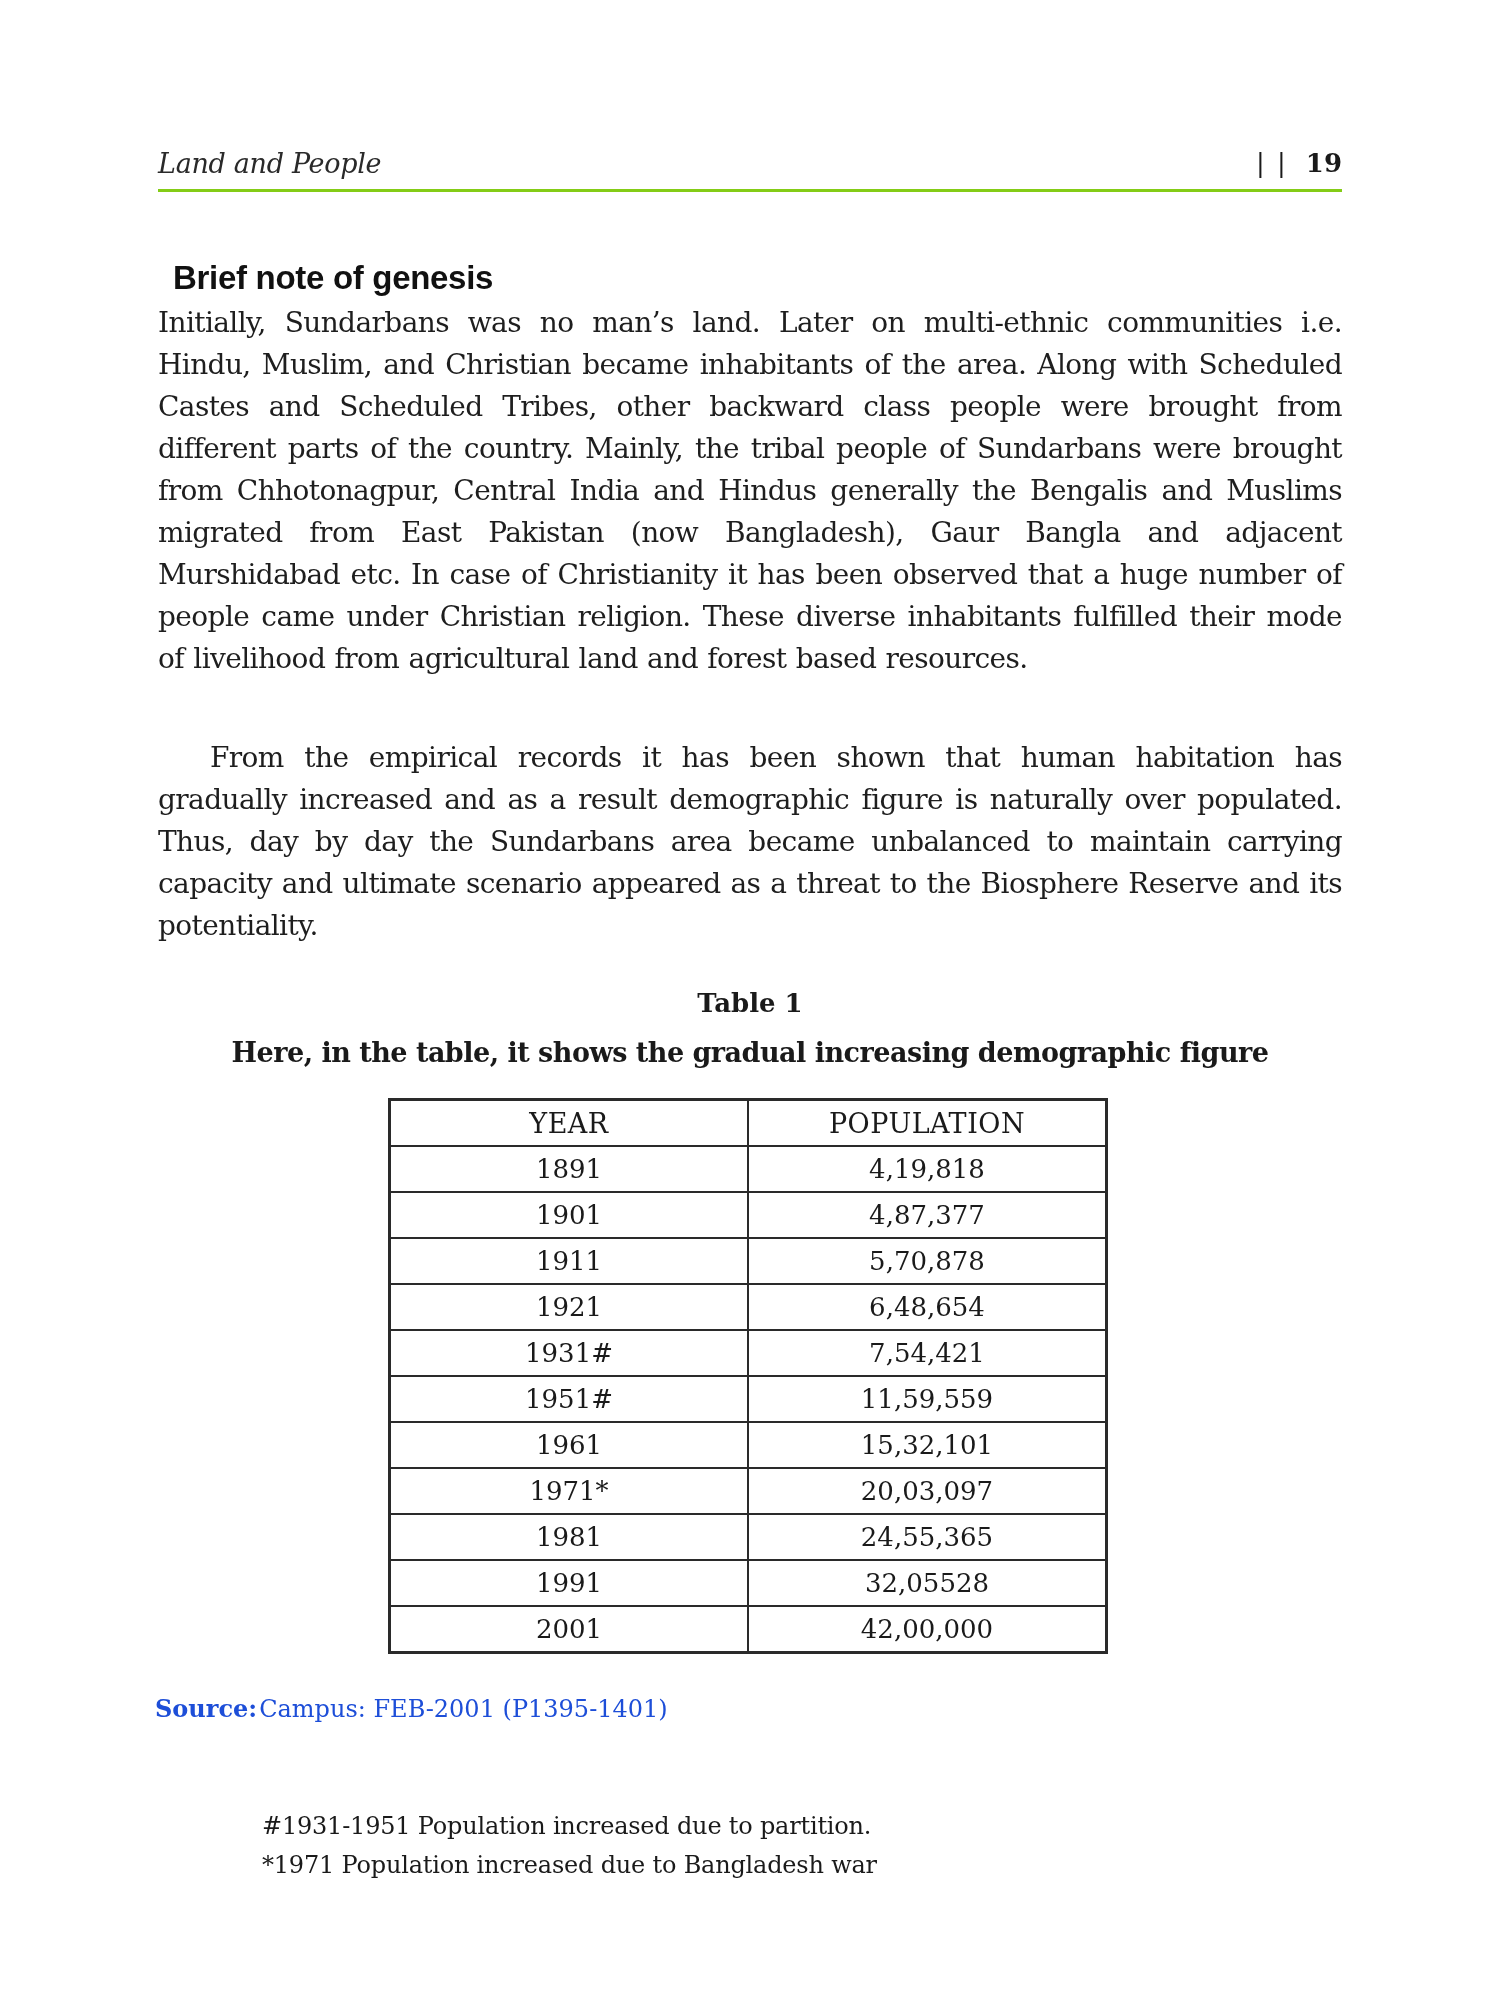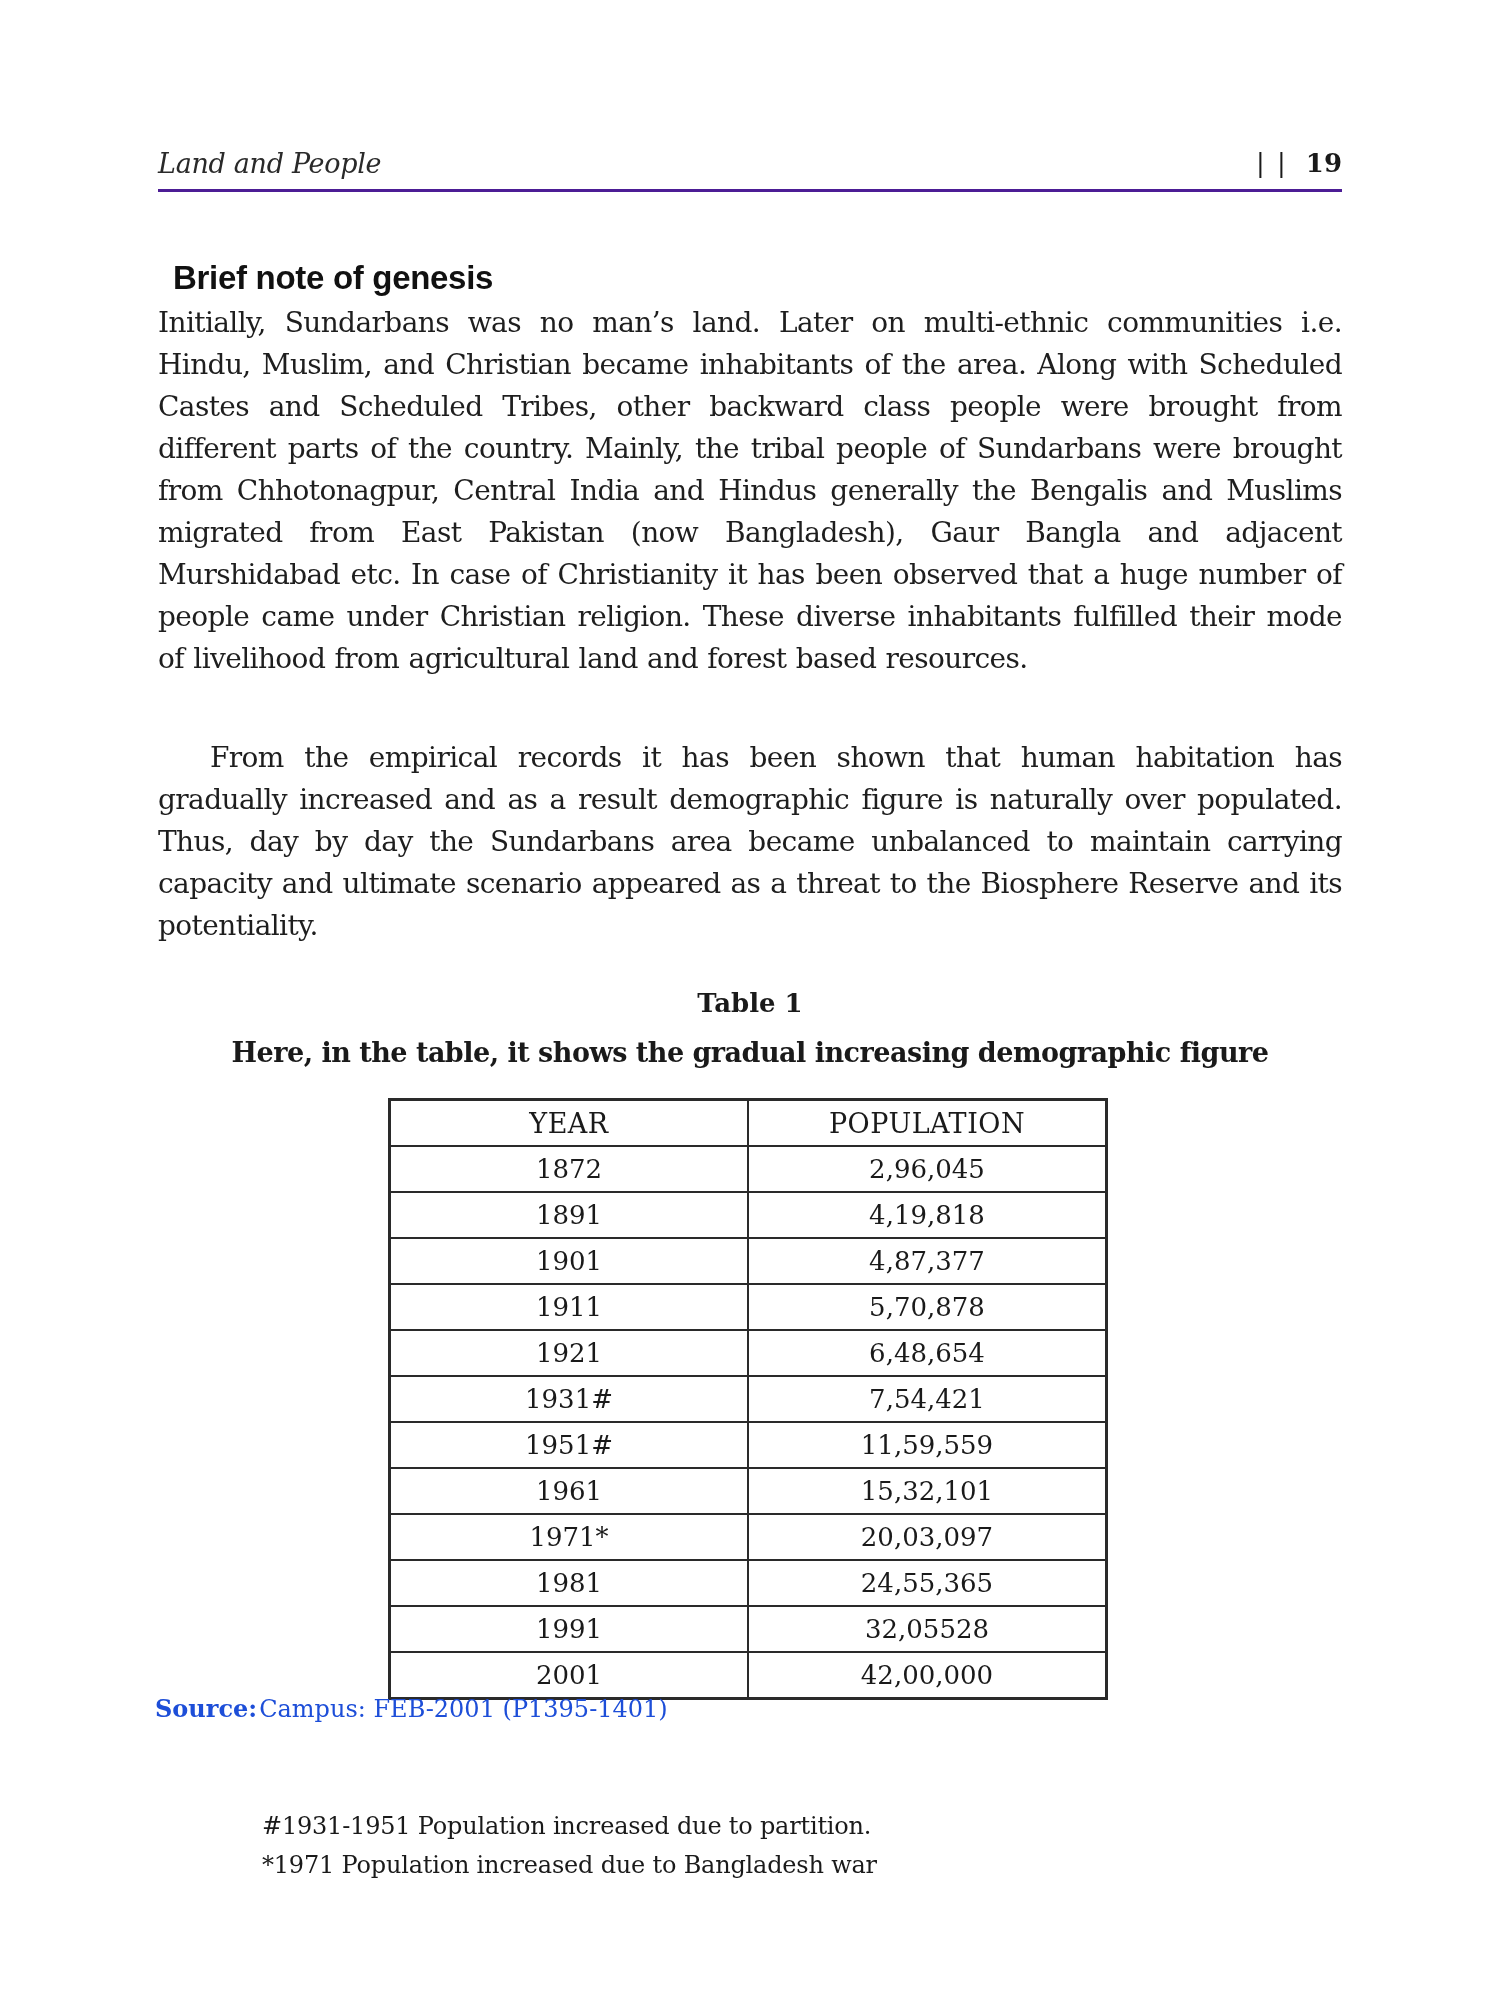--- a/index.html
+++ b/index.html
@@ -14,21 +14,21 @@
       overflow: hidden;
       color: #1a1a1a;
       font-family: "DejaVu Serif", "Liberation Serif", serif;
     }
     .page-header {
       position: absolute;
       left: 158px;
       top: 144px;
       width: 1184px;
       height: 48px;
-      border-bottom: 3px solid #4c1d95;
+      border-bottom: 3px solid #84cc16;
       box-sizing: border-box;
     }
     .running-head {
       position: absolute;
       left: 0;
       top: 4px;
       font-family: "DejaVu Serif", "Liberation Serif", serif;
       font-style: italic;
       font-size: 27px;
       color: #2a2a2a;
@@ -163,24 +163,20 @@
 
 <table class="data-table">
   <thead>
     <tr>
       <th>YEAR</th>
       <th>POPULATION</th>
     </tr>
   </thead>
   <tbody>
     <tr>
-        <td>1872</td>
-        <td>2,96,045</td>
-      </tr>
-    <tr>
         <td>1891</td>
         <td>4,19,818</td>
       </tr>
     <tr>
         <td>1901</td>
         <td>4,87,377</td>
       </tr>
     <tr>
         <td>1911</td>
         <td>5,70,878</td>

